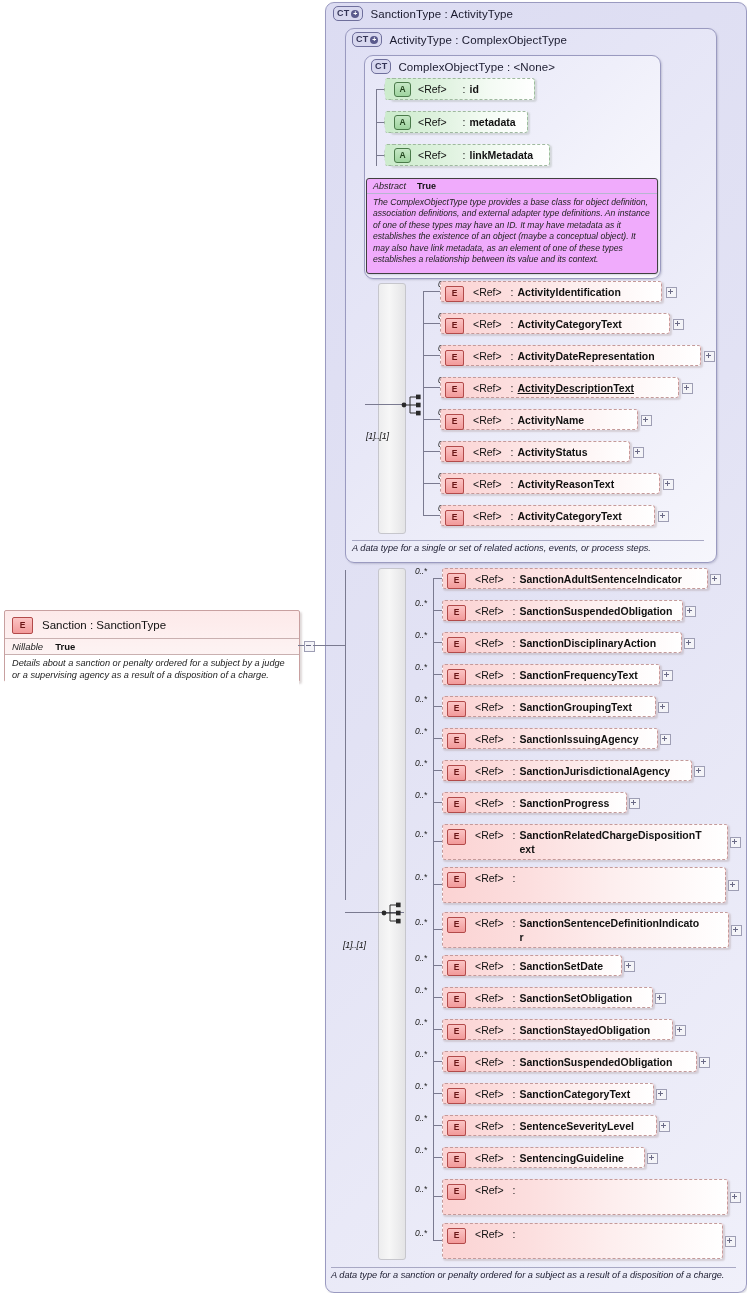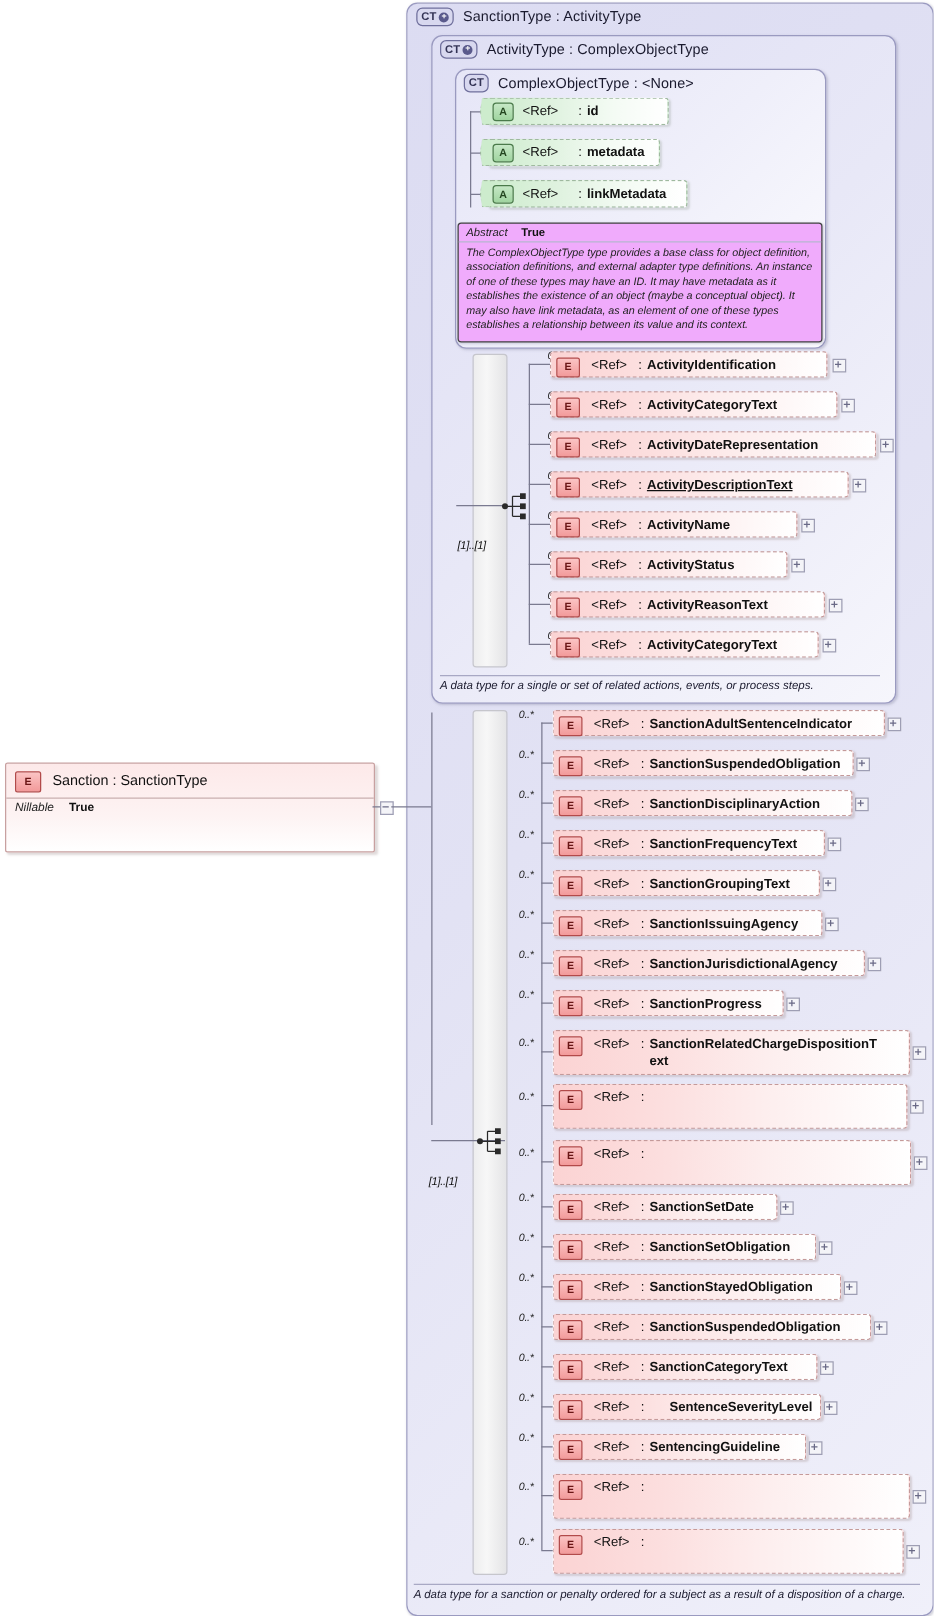--- a/index.html
+++ b/index.html
@@ -273,20 +273,21 @@
 
 <div class="detailcard" style="left:4px;top:610px;width:294px;height:70px;">
   <div class="dctitle">
     <span class="ebadge" style="width:19px;height:15px;line-height:14px;">E</span>
     <span class="nm t">Sanction : SanctionType</span>
   </div>
   <div class="dcrow">
     <span class="dclabel">Nillable</span>
     <span class="dcval">True</span>
   </div>
+  <div class="dcdoc">Details about a sanction or penalty ordered for a subject by a judge or a supervising agency as a result of a disposition of a charge.</div>
 </div>
 
 <div class="hl" style="left:298px;top:645px;width:7px;"></div>
 <div class="minusbox" style="left:304px;top:641px;"></div>
 <div class="hl" style="left:313px;top:645px;width:32px;"></div>
 <div class="vl" style="left:345px;top:570px;height:330px;"></div>
 
 <div class="band" style="left:378px;top:568px;width:26px;height:690px;"></div>
 
 <div class="card" style="left:343px;top:899px;">[1]..[1]</div>
@@ -400,20 +401,22 @@
   <span class="reflbl t nmcol">:</span>
 </div>
 <div class="plusbox" style="left:728px;top:880px;"></div>
 
 <div class="hl" style="left:433px;top:929px;width:10px;"></div>
 <div class="occ" style="left:415px;top:917px;">0..*</div>
 <div class="elrow" style="left:442px;top:912px;width:287px;height:36px;">
   <span class="ebadge">E</span>
   <span class="reflbl t">&lt;Ref&gt;</span>
   <span class="reflbl t nmcol">:</span>
+  <span class="nm" style="margin-left:4px;">SanctionSentenceDefinitionIndicato
+r</span>
 </div>
 <div class="plusbox" style="left:731px;top:925px;"></div>
 
 <div class="hl" style="left:433px;top:965px;width:10px;"></div>
 <div class="occ" style="left:415px;top:953px;">0..*</div>
 <div class="elrow" style="left:442px;top:955px;width:180px;height:21px;">
   <span class="ebadge">E</span>
   <span class="reflbl t">&lt;Ref&gt;</span>
   <span class="reflbl t nmcol">:</span>
   <span class="nm t" style="margin-left:4px;">SanctionSetDate</span>
@@ -459,21 +462,21 @@
   <span class="nm t" style="margin-left:4px;">SanctionCategoryText</span>
 </div>
 <div class="plusbox" style="left:656px;top:1089px;"></div>
 
 <div class="hl" style="left:433px;top:1125px;width:10px;"></div>
 <div class="occ" style="left:415px;top:1113px;">0..*</div>
 <div class="elrow" style="left:442px;top:1115px;width:215px;height:21px;">
   <span class="ebadge">E</span>
   <span class="reflbl t">&lt;Ref&gt;</span>
   <span class="reflbl t nmcol">:</span>
-  <span class="nm t" style="margin-left:20px;">SentenceSeverityLevel</span>
+  <span class="nm t" style="margin-left:4px;">SentenceSeverityLevel</span>
 </div>
 <div class="plusbox" style="left:659px;top:1121px;"></div>
 
 <div class="hl" style="left:433px;top:1157px;width:10px;"></div>
 <div class="occ" style="left:415px;top:1145px;">0..*</div>
 <div class="elrow" style="left:442px;top:1147px;width:203px;height:21px;">
   <span class="ebadge">E</span>
   <span class="reflbl t">&lt;Ref&gt;</span>
   <span class="reflbl t nmcol">:</span>
   <span class="nm t" style="margin-left:4px;">SentencingGuideline</span>

